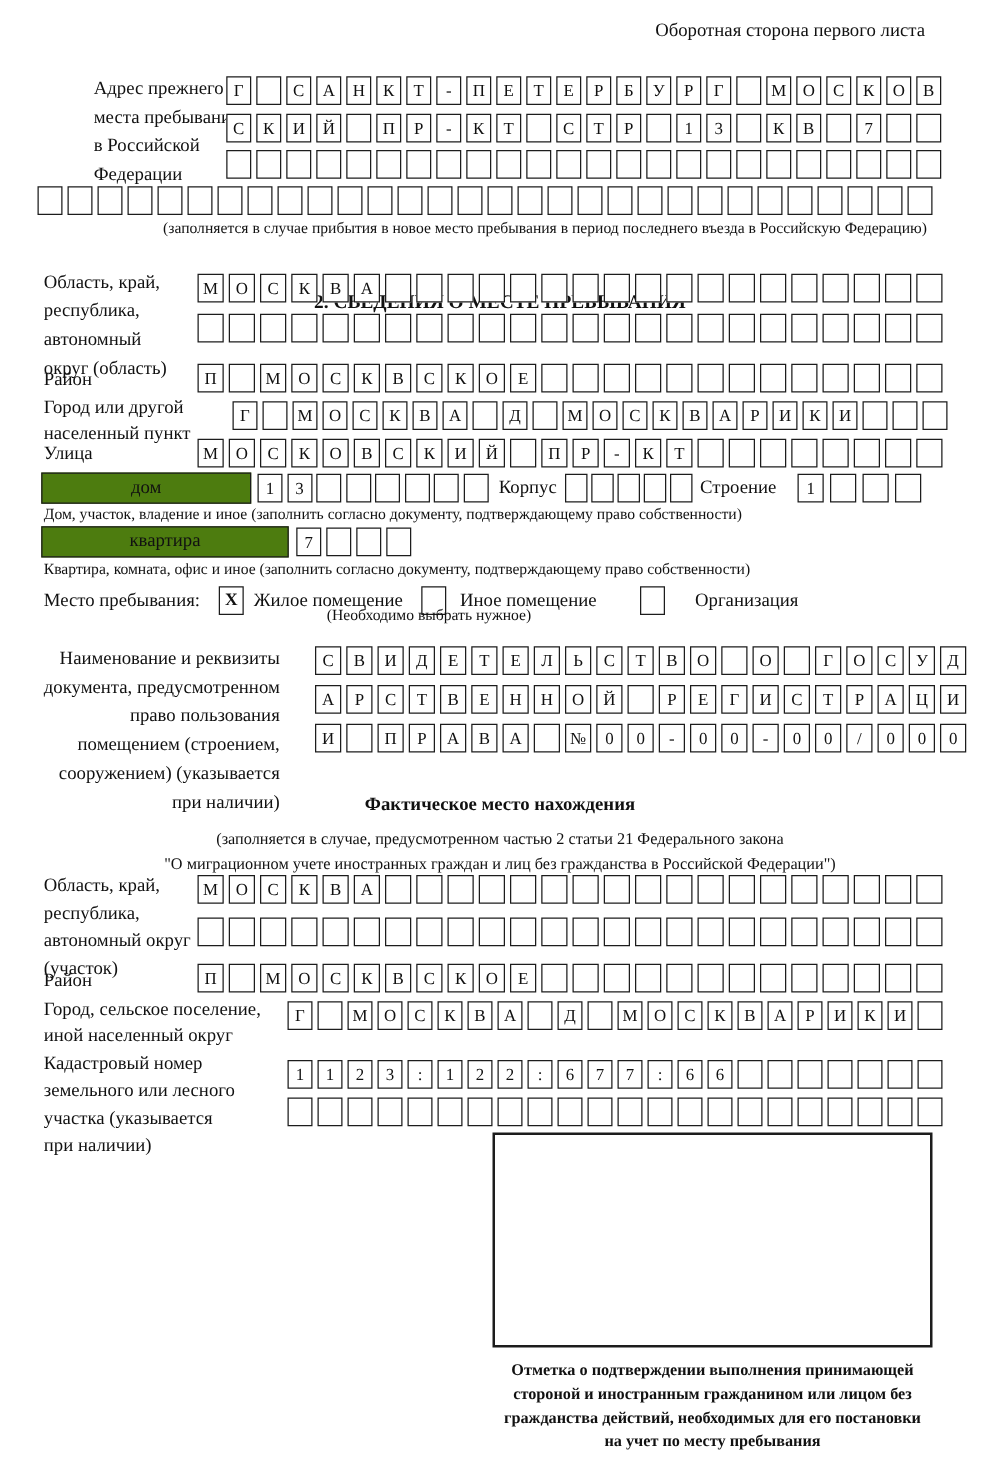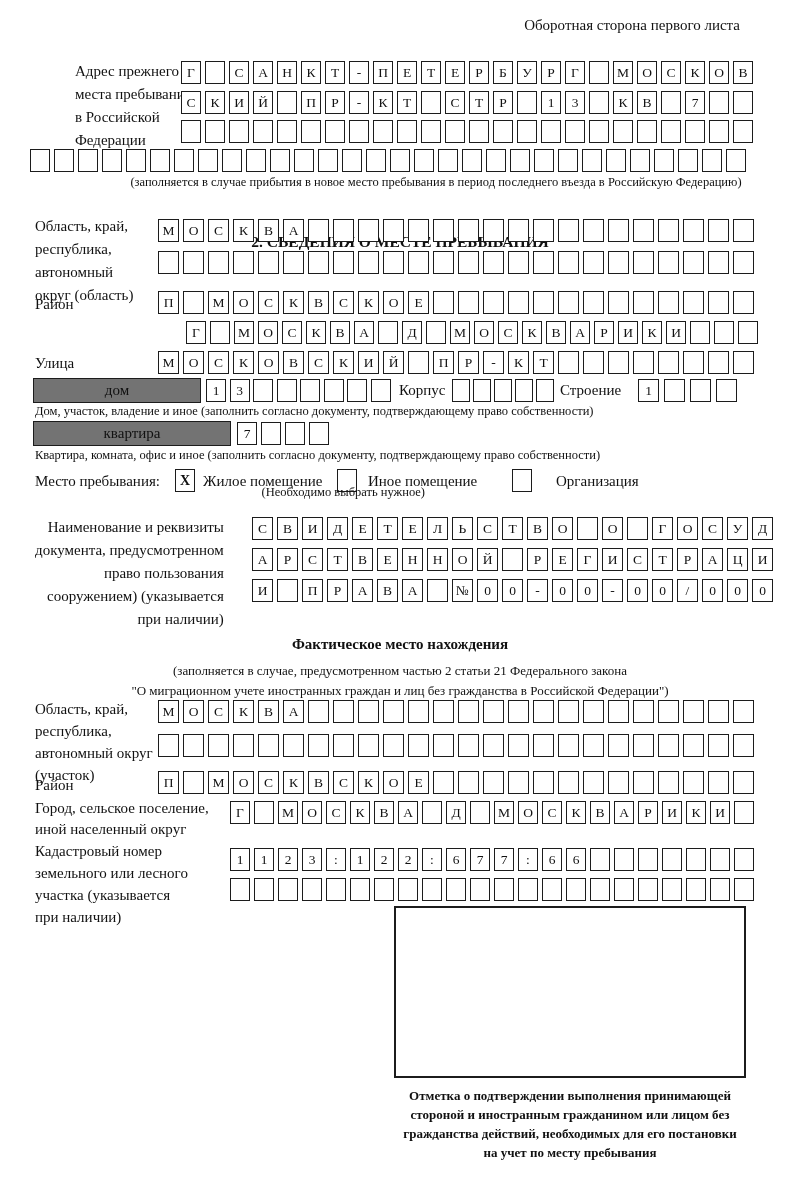--- a/index.html
+++ b/index.html
@@ -18,21 +18,21 @@
     font-size:13.5px;font-weight:500;background:#fff;flex:0 0 auto;
   }
   .g4 .cell{margin-right:4px;}
   .g5 .cell{width:21px;margin-right:4px;}
   .g35 .cell{margin-right:3.5px;}
   .g3s .cell{width:18px;margin-right:3px;}
   .g6 .cell{width:21px;margin-right:5px;}
   .titlebold{font-weight:bold;font-size:15.5px;}
   .widebox{
     box-sizing:border-box;border:1.8px solid #1c1c1c;height:25px;
-    display:flex;align-items:center;justify-content:center;font-size:15px;background:#737373;
+    display:flex;align-items:center;justify-content:center;font-size:15px;background:#4d7c0f;
   }
   .chk{
     box-sizing:border-box;width:20px;height:23px;border:1.6px solid #1c1c1c;
     display:inline-flex;align-items:center;justify-content:center;font-size:14px;font-weight:600;
   }
   .stamp-box{box-sizing:border-box;border:2px solid #1c1c1c;background:#fff;}
   .stampnote{font-size:13px;font-weight:600;line-height:19px;text-align:center;}
 </style>
 </head>
 <body>
@@ -241,20 +241,24 @@
       <span class="cell"></span>
       <span class="cell"></span>
       <span class="cell"></span>
       <span class="cell"></span>
       <span class="cell"></span>
       <span class="cell"></span>
       <span class="cell"></span>
       <span class="cell"></span>
     </div>
 
+  <div class="abs" style="left:35px;top:316px;">
+    <div class="lbl" style="line-height:21px;">Город или другой</div>
+    <div class="lbl" style="line-height:21px;">населенный пункт</div>
+  </div>
   <div class="abs boxrow g4" style="left:186px;top:321px;">
       <span class="cell">Г</span>
       <span class="cell"></span>
       <span class="cell">М</span>
       <span class="cell">О</span>
       <span class="cell">С</span>
       <span class="cell">К</span>
       <span class="cell">В</span>
       <span class="cell">А</span>
       <span class="cell"></span>
@@ -346,20 +350,21 @@
   <span class="abs chk" style="left:337px;top:469px;"></span>
   <div class="abs lbl" style="left:368px;top:470px;">Иное помещение</div>
   <span class="abs chk" style="left:512px;top:469px;"></span>
   <div class="abs lbl" style="left:556px;top:470px;">Организация</div>
   <div class="abs note" style="left:195px;top:485px;width:230px;text-align:right;">(Необходимо выбрать нужное)</div>
 
   <div class="abs" style="left:35px;top:516px;text-align:right;">
     <div class="lbl">Наименование и реквизиты</div>
     <div class="lbl">документа, предусмотренном</div>
     <div class="lbl">право пользования</div>
+    <div class="lbl">помещением (строением,</div>
     <div class="lbl">сооружением) (указывается</div>
     <div class="lbl">при наличии)</div>
   </div>
   <div class="abs boxrow g5" style="left:252px;top:517px;">
       <span class="cell">С</span>
       <span class="cell">В</span>
       <span class="cell">И</span>
       <span class="cell">Д</span>
       <span class="cell">Е</span>
       <span class="cell">Т</span>

